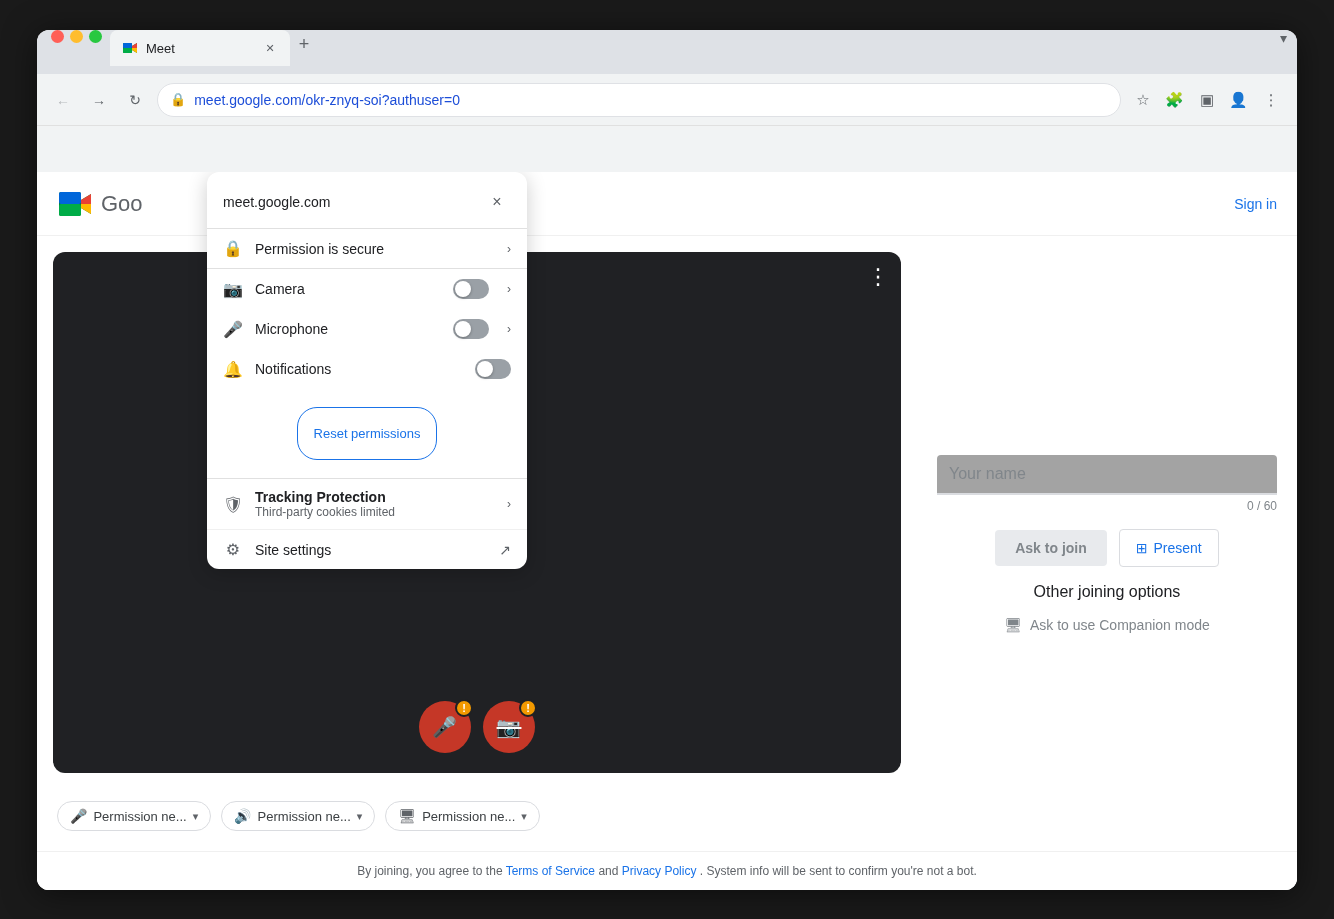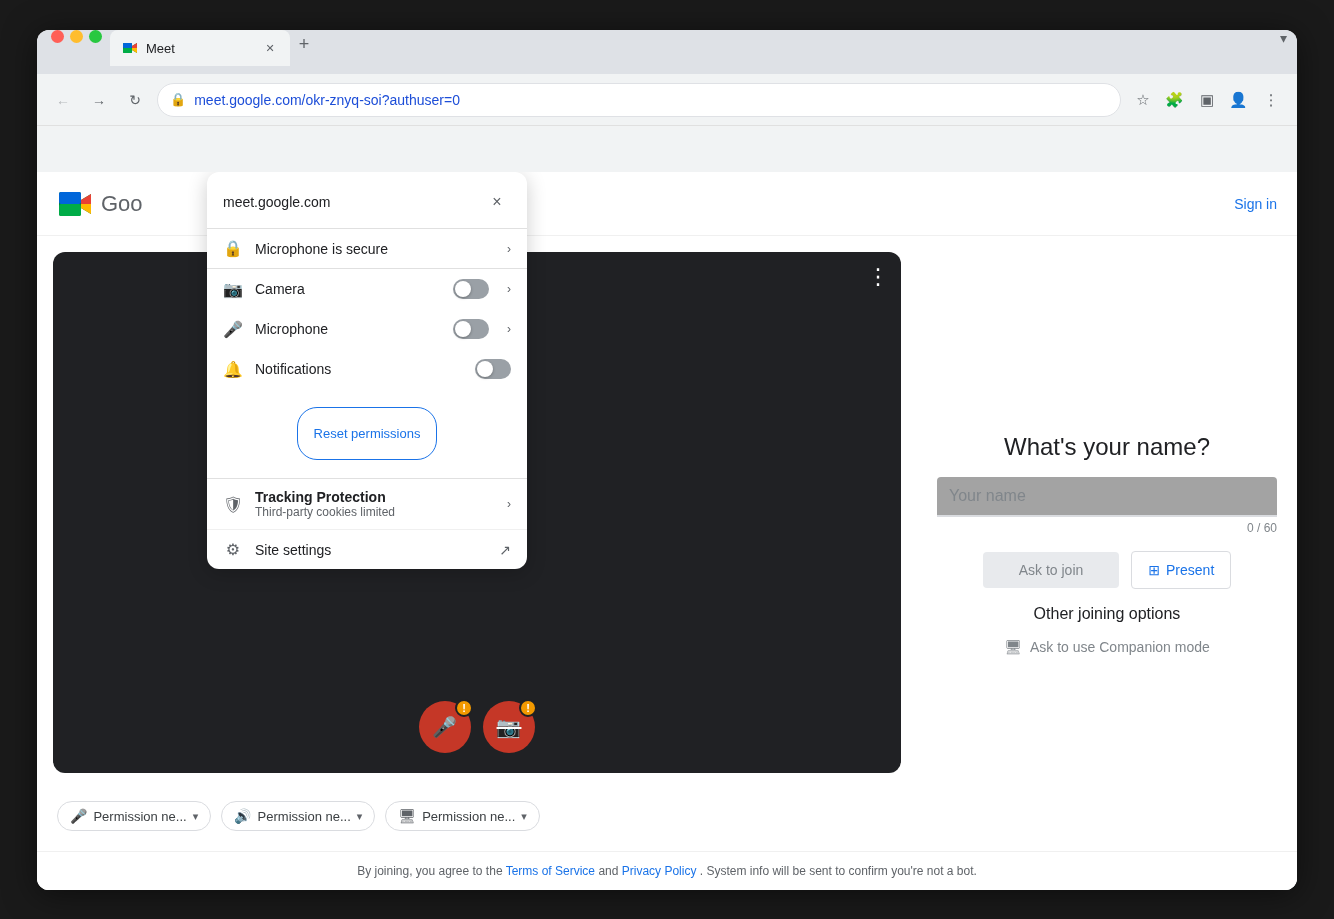--- a/index.html
+++ b/index.html
@@ -312,23 +312,23 @@
     }
     .join-buttons {
       display: flex;
       gap: 12px;
       align-items: center;
     }
     .ask-to-join-btn {
       background: #e8eaed;
       border: none;
       border-radius: 4px;
-      padding: 10px 36px;
+      padding: 10px 20px;
       font-size: 14px;
-      font-weight: 400;
+      font-weight: 700;
       color: #80868b;
       cursor: pointer;
     }
     .present-btn {
       background: #fff;
       border: 1px solid #dadce0;
       border-radius: 4px;
       padding: 10px 16px;
       font-size: 14px;
       font-weight: 500;
@@ -575,21 +575,20 @@
           </button>
           <button class="perm-badge">
             <span class="perm-icon">🖥</span>
             <span>Permission ne...</span>
             <span class="perm-chevron">▾</span>
           </button>
         </div>
       </div>
 
       <div class="right-panel">
-        <h2 class="whats-your-name">What's your name?</h2>
 
         <div class="name-input-wrap">
           <input class="name-input" type="text" placeholder="Your name" style="">
           <div class="char-count">0 / 60</div>
         </div>
 
         <div class="join-buttons">
           <button class="ask-to-join-btn">Ask to join</button>
           <button class="present-btn">
             <span>⊞</span>
@@ -617,21 +616,21 @@
 
     <div class="site-popup">
 
       <div class="popup-header">
         <span class="popup-domain">meet.google.com</span>
         <button class="popup-close-btn">×</button>
       </div>
 
       <div class="popup-row popup-section">
         <span class="popup-row-icon">🔒</span>
-        <span class="popup-row-label">Microphone is secure</span>
+        <span class="popup-row-label">Permission is secure</span>
         <span class="popup-row-chevron">›</span>
       </div>
 
       <div class="popup-section">
 
         <div class="popup-perm-row">
           <span class="popup-perm-icon">📷</span>
           <span class="popup-perm-label">Camera</span>
           <div class="toggle">
             <div class="toggle-knob"></div>

